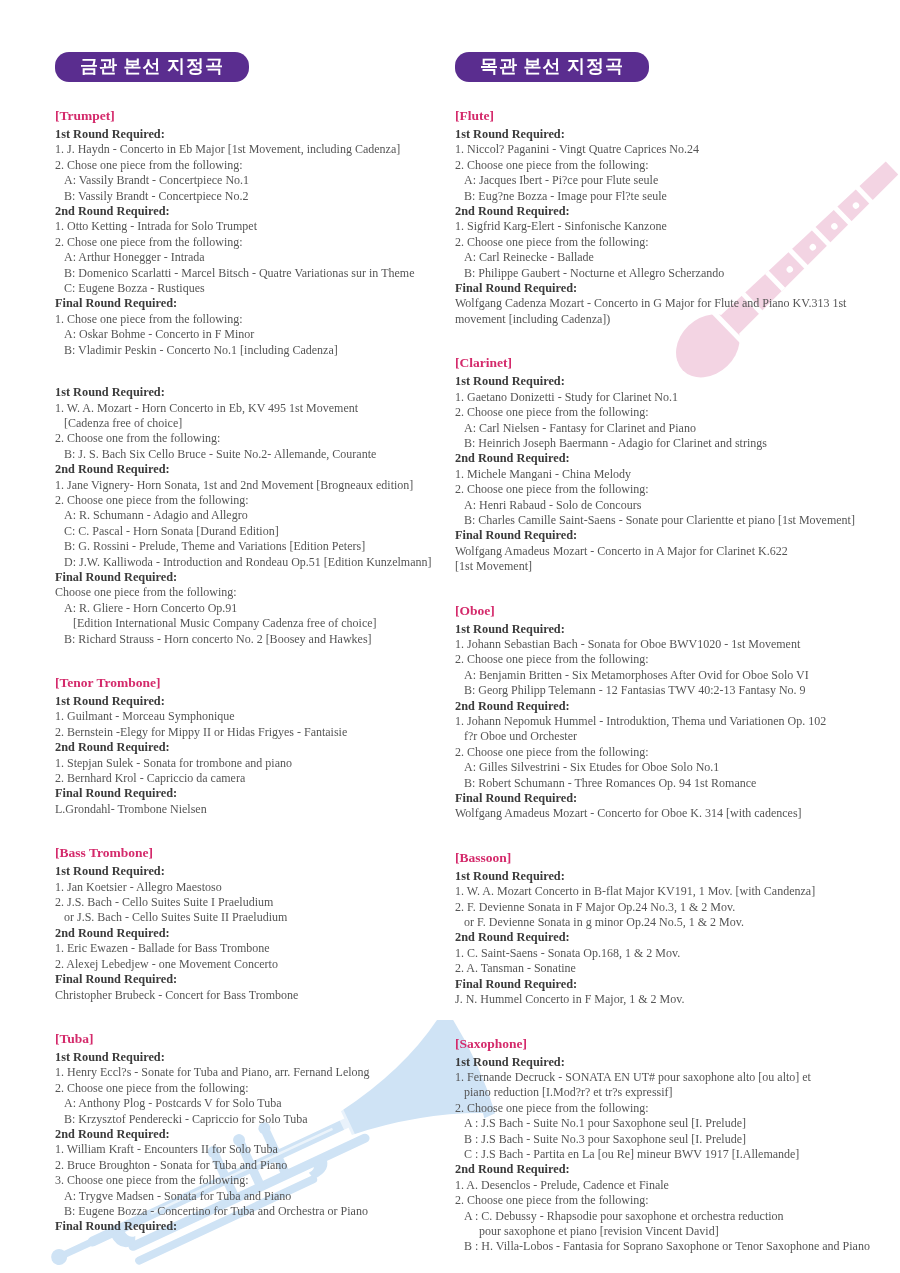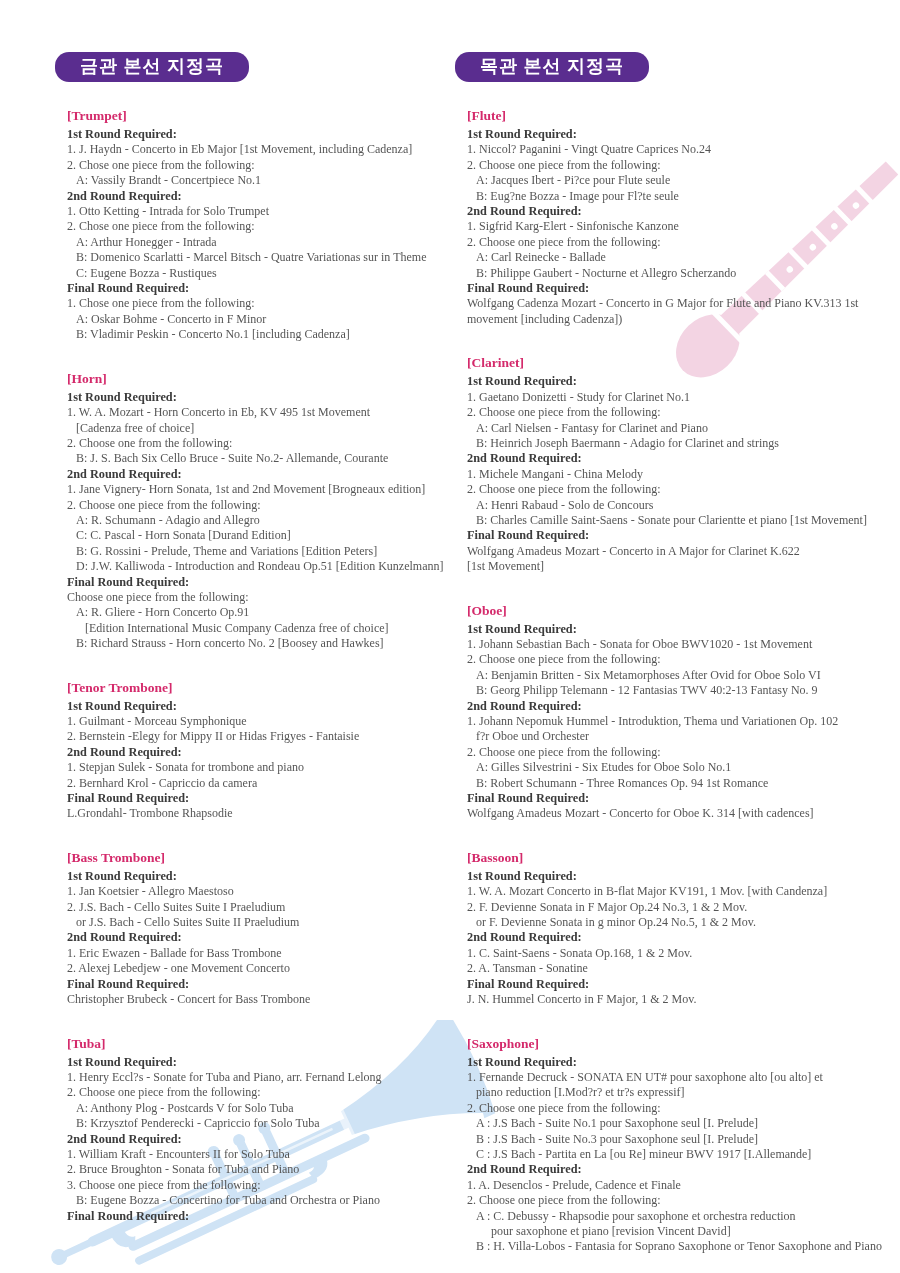--- a/index.html
+++ b/index.html
@@ -36,21 +36,21 @@
     background:var(--badge-bg);
     color:#ffffff;
     font-weight:bold;
     font-size:18px;
     line-height:1;
     padding:5px 25px 7px 25px;
     border-radius:14px;
     letter-spacing:1px;
     margin-bottom:25px;
   }
-  .section{margin-bottom:27px;margin-left:12px;}
+  .section{margin-bottom:27px;}
   .sec-title{
     color:var(--heading-color);
     font-weight:bold;
     font-size:13.5px;
     line-height:18px;
     margin:0 0 2px 0;
   }
   .block-label{
     color:var(--label-color);
     font-weight:bold;
@@ -113,33 +113,33 @@
 
     <div class="column column-brass">
       <div class="badge">금관 본선 지정곡</div>
       <div class="sections">
           <div class="section">
             <div class="sec-title">[Trumpet]</div>
             <div class="block-label">1st Round Required:</div>
             <div class="line">1. J. Haydn - Concerto in Eb Major [1st Movement, including Cadenza]</div>
             <div class="line">2. Chose one piece from the following:</div>
             <div class="line">   A: Vassily Brandt - Concertpiece No.1</div>
+            <div class="line">   B: Vassily Brandt - Concertpiece No.2</div>
             <div class="block-label">2nd Round Required:</div>
             <div class="line">1. Otto Ketting - Intrada for Solo Trumpet</div>
             <div class="line">2. Chose one piece from the following:</div>
             <div class="line">   A: Arthur Honegger - Intrada</div>
             <div class="line">   B: Domenico Scarlatti - Marcel Bitsch - Quatre Variationas sur in Theme</div>
             <div class="line">   C: Eugene Bozza - Rustiques</div>
             <div class="block-label">Final Round Required:</div>
             <div class="line">1. Chose one piece from the following:</div>
             <div class="line">   A: Oskar Bohme - Concerto in F Minor</div>
             <div class="line">   B: Vladimir Peskin - Concerto No.1 [including Cadenza]</div>
           </div>
           <div class="section">
-            <div class="sec-title">[Horn]</div>
             <div class="block-label">1st Round Required:</div>
             <div class="line">1. W. A. Mozart - Horn Concerto in Eb, KV 495 1st Movement</div>
             <div class="line">   [Cadenza free of choice]</div>
             <div class="line">2. Choose one from the following:</div>
             <div class="line">   B: J. S. Bach Six Cello Bruce - Suite No.2- Allemande, Courante</div>
             <div class="block-label">2nd Round Required:</div>
             <div class="line">1. Jane Vignery- Horn Sonata, 1st and 2nd Movement [Brogneaux edition]</div>
             <div class="line">2. Choose one piece from the following:</div>
             <div class="line">   A: R. Schumann - Adagio and Allegro</div>
             <div class="line">   C: C. Pascal - Horn Sonata [Durand Edition]</div>
@@ -153,21 +153,21 @@
           </div>
           <div class="section">
             <div class="sec-title">[Tenor Trombone]</div>
             <div class="block-label">1st Round Required:</div>
             <div class="line">1. Guilmant - Morceau Symphonique</div>
             <div class="line">2. Bernstein -Elegy for Mippy II or Hidas Frigyes - Fantaisie</div>
             <div class="block-label">2nd Round Required:</div>
             <div class="line">1. Stepjan Sulek - Sonata for trombone and piano</div>
             <div class="line">2. Bernhard Krol - Capriccio da camera</div>
             <div class="block-label">Final Round Required:</div>
-            <div class="line">L.Grondahl- Trombone Rhapsodie</div>
+            <div class="line">L.Grondahl- Trombone Nielsen</div>
           </div>
           <div class="section">
             <div class="sec-title">[Bass Trombone]</div>
             <div class="block-label">1st Round Required:</div>
             <div class="line">1. Jan Koetsier - Allegro Maestoso</div>
             <div class="line">2. J.S. Bach - Cello Suites Suite I Praeludium</div>
             <div class="line">   or J.S. Bach - Cello Suites Suite II Praeludium</div>
             <div class="block-label">2nd Round Required:</div>
             <div class="line">1. Eric Ewazen - Ballade for Bass Trombone</div>
             <div class="line">2. Alexej Lebedjew - one Movement Concerto</div>
@@ -178,20 +178,21 @@
             <div class="sec-title">[Tuba]</div>
             <div class="block-label">1st Round Required:</div>
             <div class="line">1. Henry Eccl?s - Sonate for Tuba and Piano, arr. Fernand Lelong</div>
             <div class="line">2. Choose one piece from the following:</div>
             <div class="line">   A: Anthony Plog - Postcards V for Solo Tuba</div>
             <div class="line">   B: Krzysztof Penderecki - Capriccio for Solo Tuba</div>
             <div class="block-label">2nd Round Required:</div>
             <div class="line">1. William Kraft - Encounters II for Solo Tuba</div>
             <div class="line">2. Bruce Broughton - Sonata for Tuba and Piano</div>
             <div class="line">3. Choose one piece from the following:</div>
+            <div class="line">   A: Trygve Madsen - Sonata for Tuba and Piano</div>
             <div class="line">   B: Eugene Bozza - Concertino for Tuba and Orchestra or Piano</div>
             <div class="block-label">Final Round Required:</div>
           </div>
         </div>
     </div>
 
     <div class="column column-woodwind">
       <div class="badge">목관 본선 지정곡</div>
       <div class="sections">
           <div class="section">

